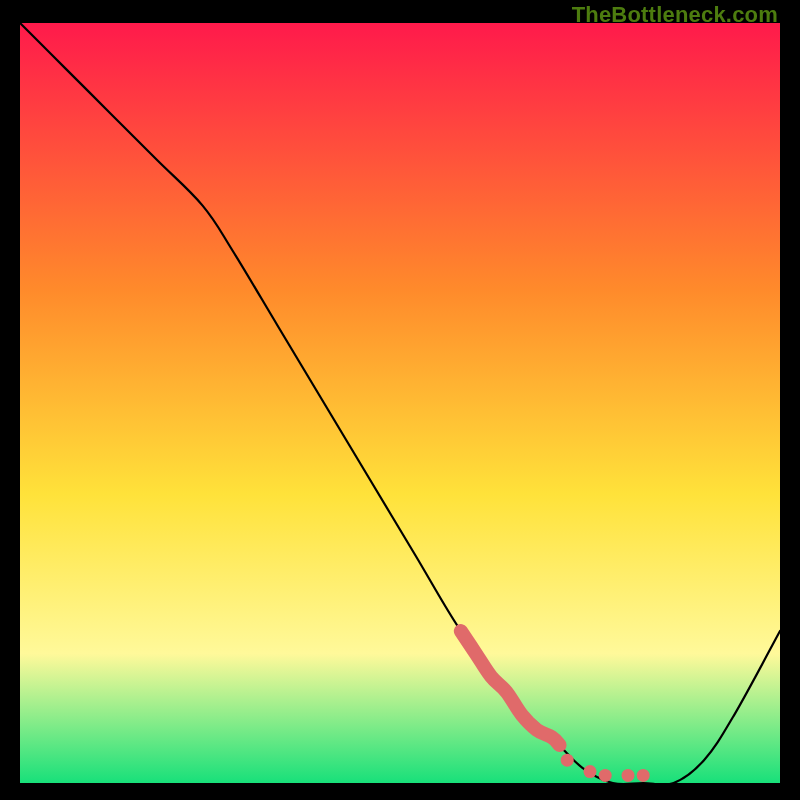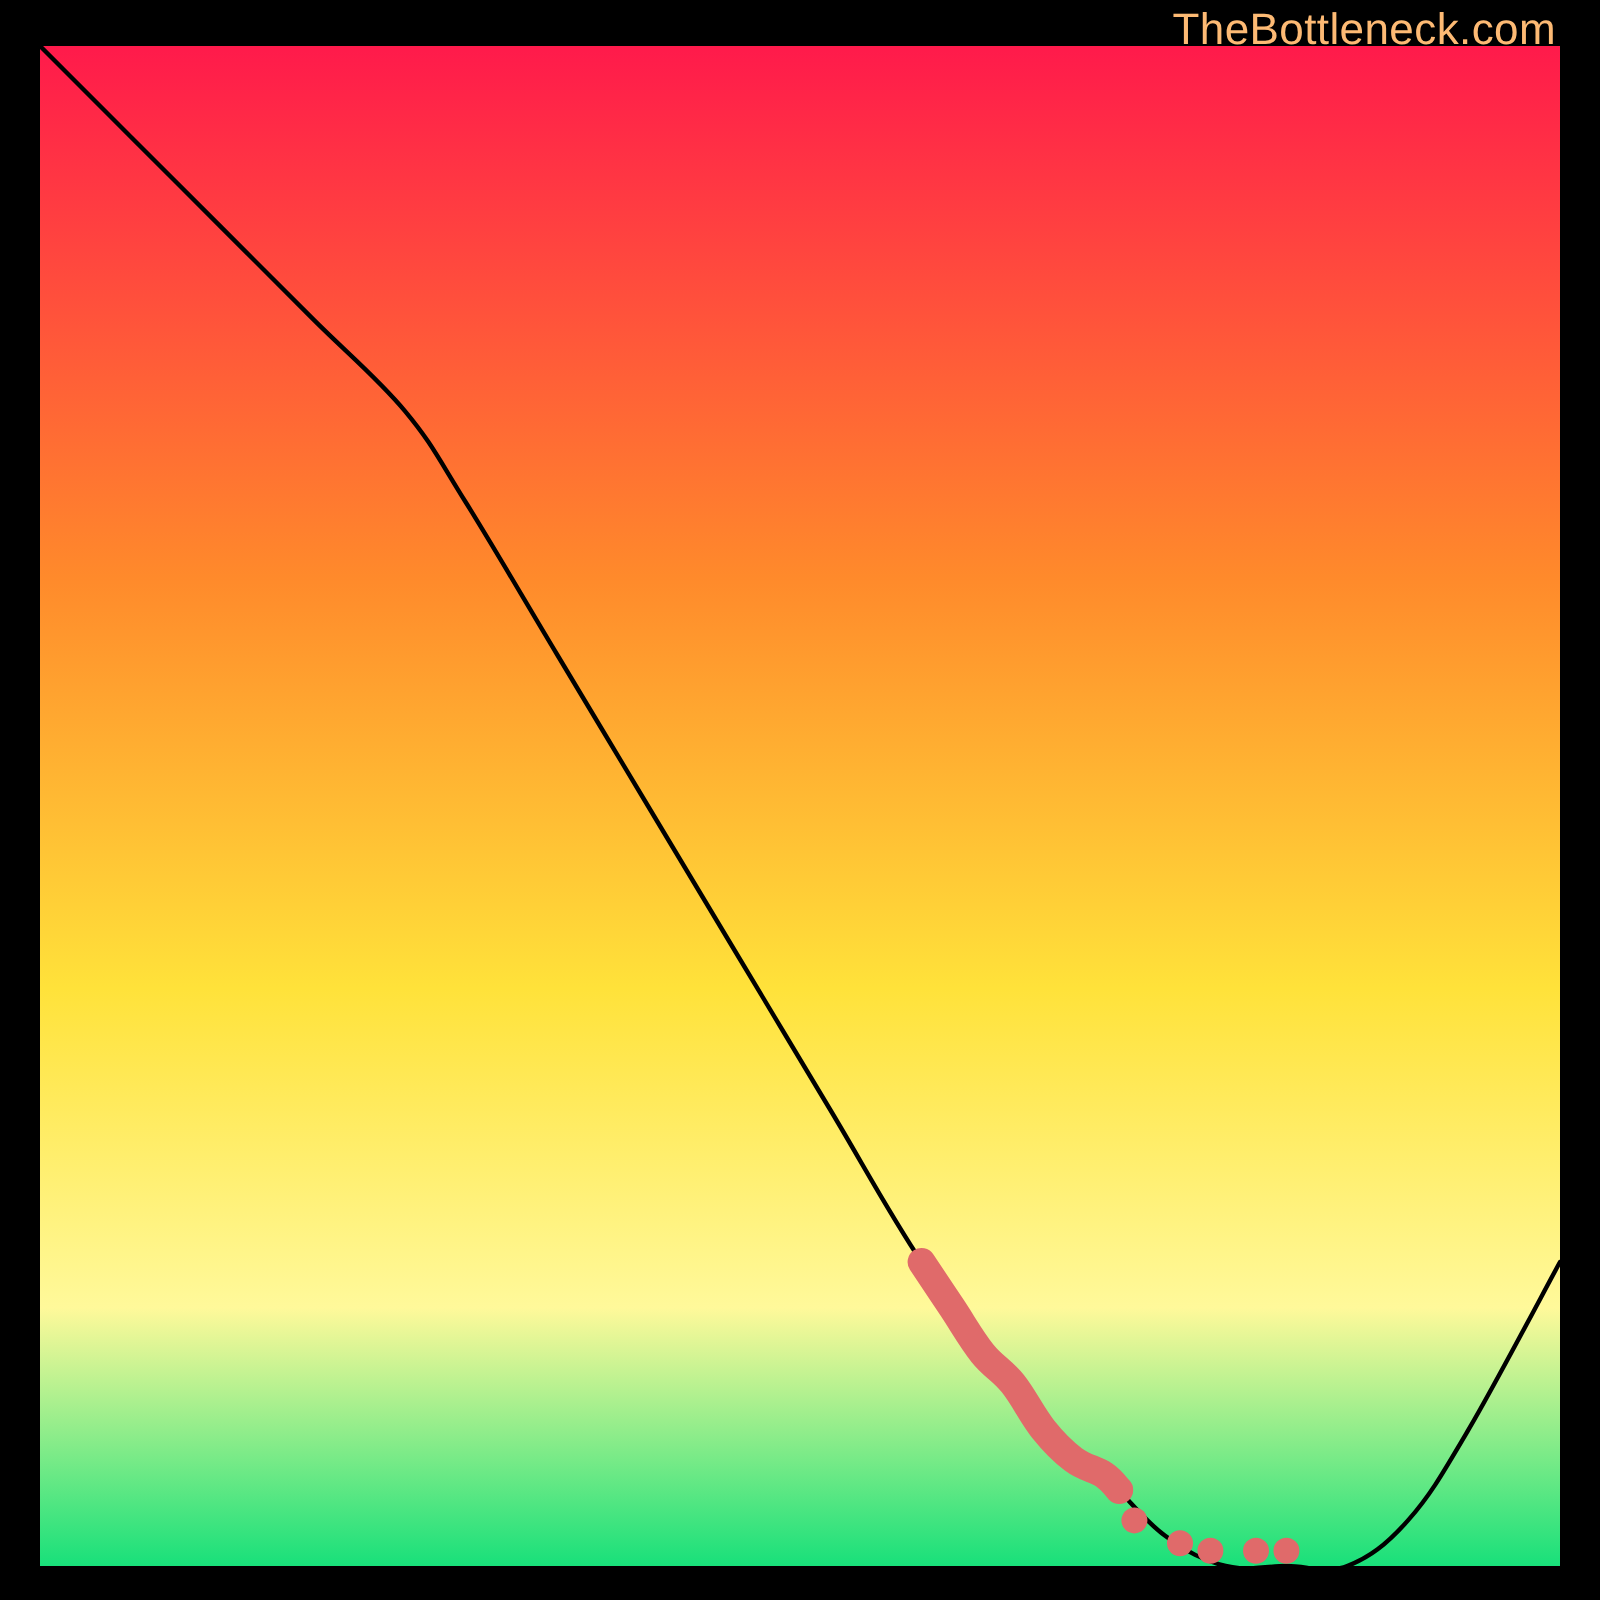--- a/index.html
+++ b/index.html
@@ -23,23 +23,23 @@
     position: absolute;
     left: 0;
     top: 0;
     width: 760px;
     height: 760px;
   }
   .watermark {
     position: absolute;
     top: 2px;
     right: 22px;
-    color: #fdba74;
+    color: #4d7c0f;
     font-size: 22px;
-    font-weight: 400;
+    font-weight: 700;
     letter-spacing: 0.2px;
     user-select: none;
   }
 </style>
 </head>
 <body>
 
 <div class="frame">
   <svg class="plot" viewBox="0 0 760 760" preserveAspectRatio="none">
     <defs>

